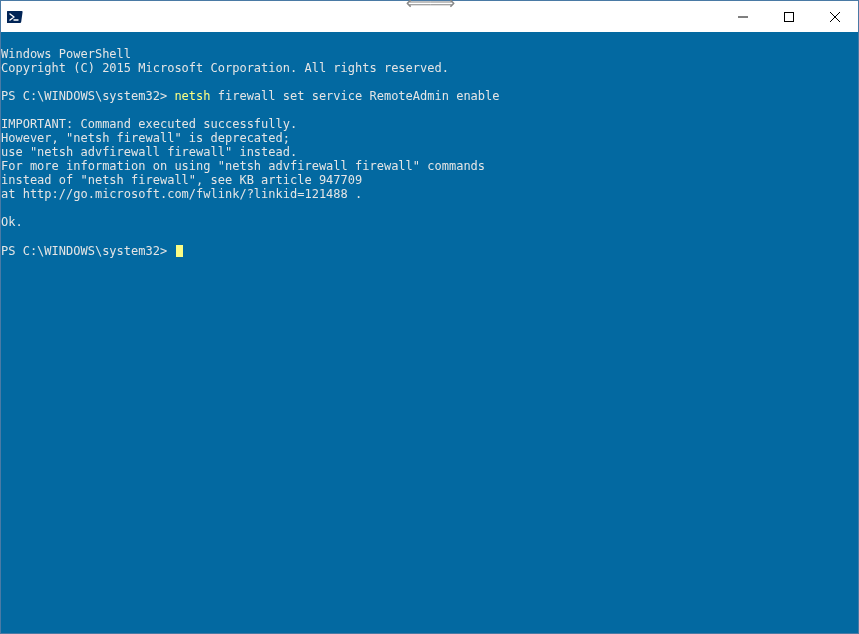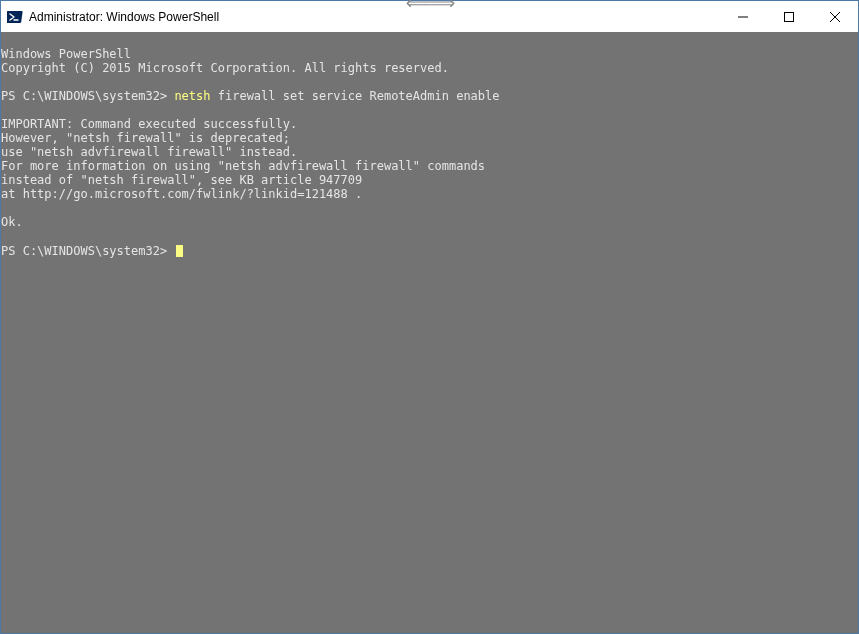--- a/index.html
+++ b/index.html
@@ -59,21 +59,21 @@
       top: -9px;
       left: 50%;
       transform: translateX(-50%);
       color: #888;
       font-size: 18px;
       letter-spacing: -2px;
       pointer-events: none;
     }
     .terminal {
       flex: 1;
-      background: #737373;
+      background: #0369a1;
       font-family: Consolas, "Lucida Console", monospace;
       font-size: 12px;
       line-height: 14px;
       color: #e5e5e5;
       padding: 1px 0 0 0;
       overflow: hidden;
       white-space: pre;
     }
     .terminal .line { white-space: pre; }
     .terminal .prompt { color: #e5e5e5; }
@@ -95,21 +95,20 @@
 <div class="window">
   <div class="titlebar">
     <span class="resize-glyph">⟸⟹</span>
     <span class="app-icon">
       <svg class="ps-icon-svg" width="16" height="16" viewBox="0 0 16 16">
         <rect x="0" y="2" width="16" height="12" rx="1" fill="#012456" transform="skewX(-8)"></rect>
         <path d="M3 5 L7 8 L3 11" stroke="#fff" stroke-width="1.4" fill="none" stroke-linecap="round" stroke-linejoin="round"></path>
         <line x1="7" y1="11" x2="11" y2="11" stroke="#fff" stroke-width="1.4" stroke-linecap="round"></line>
       </svg>
     </span>
-    <span class="title-text">Administrator: Windows PowerShell</span>
     <span class="tb-spacer"></span>
     <div class="window-controls">
       <div class="ctrl">
         <svg width="10" height="10" viewBox="0 0 10 10">
             <line x1="0" y1="5" x2="10" y2="5" stroke="#000" stroke-width="1"></line>
           </svg>
       </div>
       <div class="ctrl">
         <svg width="10" height="10" viewBox="0 0 10 10">
             <rect x="0.5" y="0.5" width="9" height="9" fill="none" stroke="#000" stroke-width="1"></rect>

